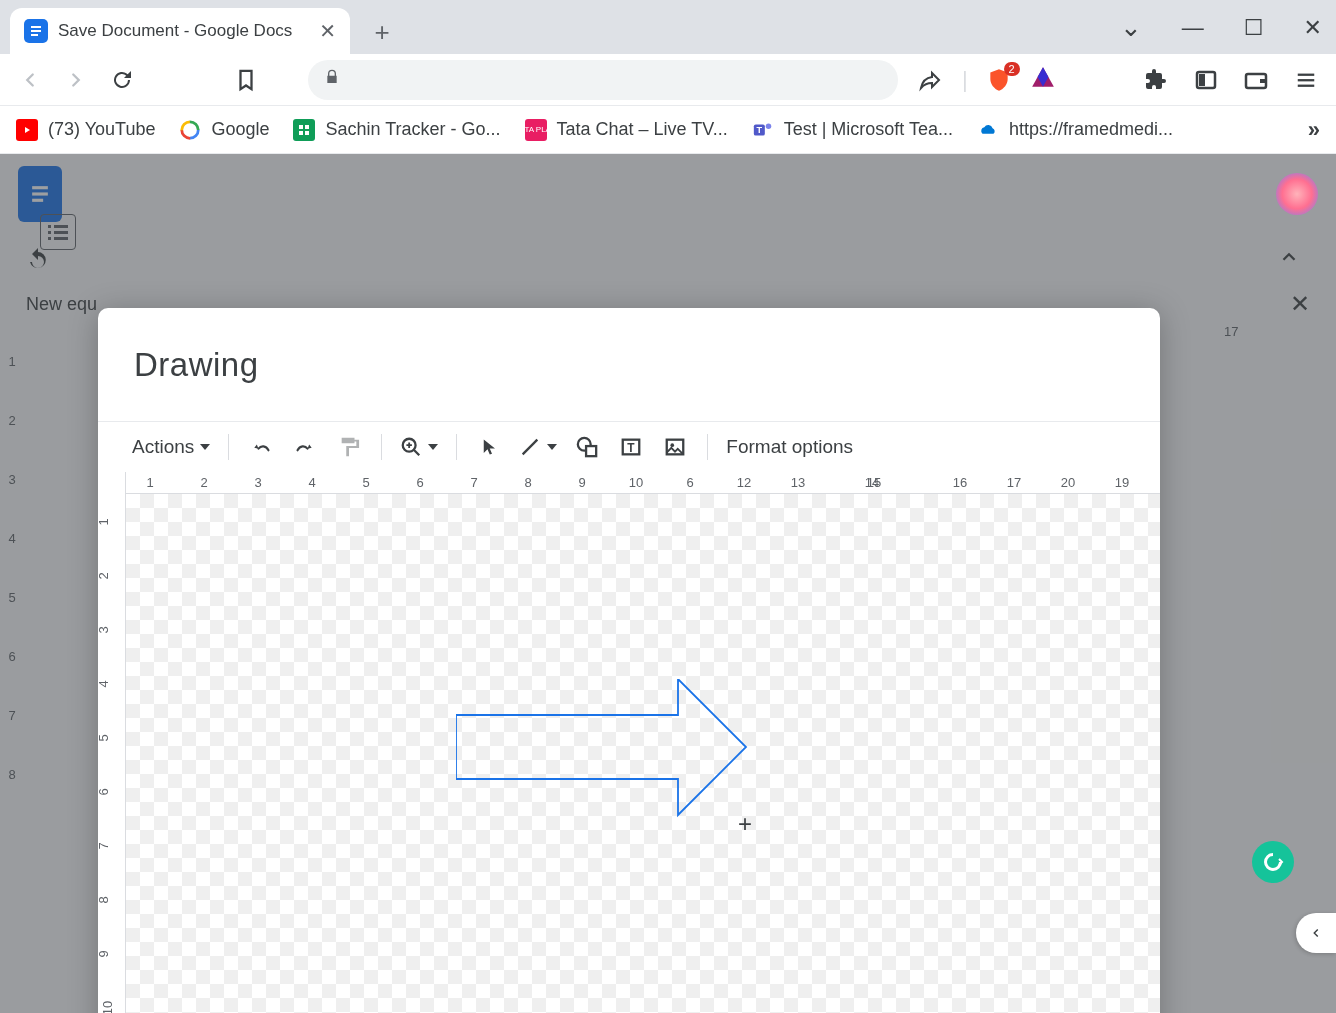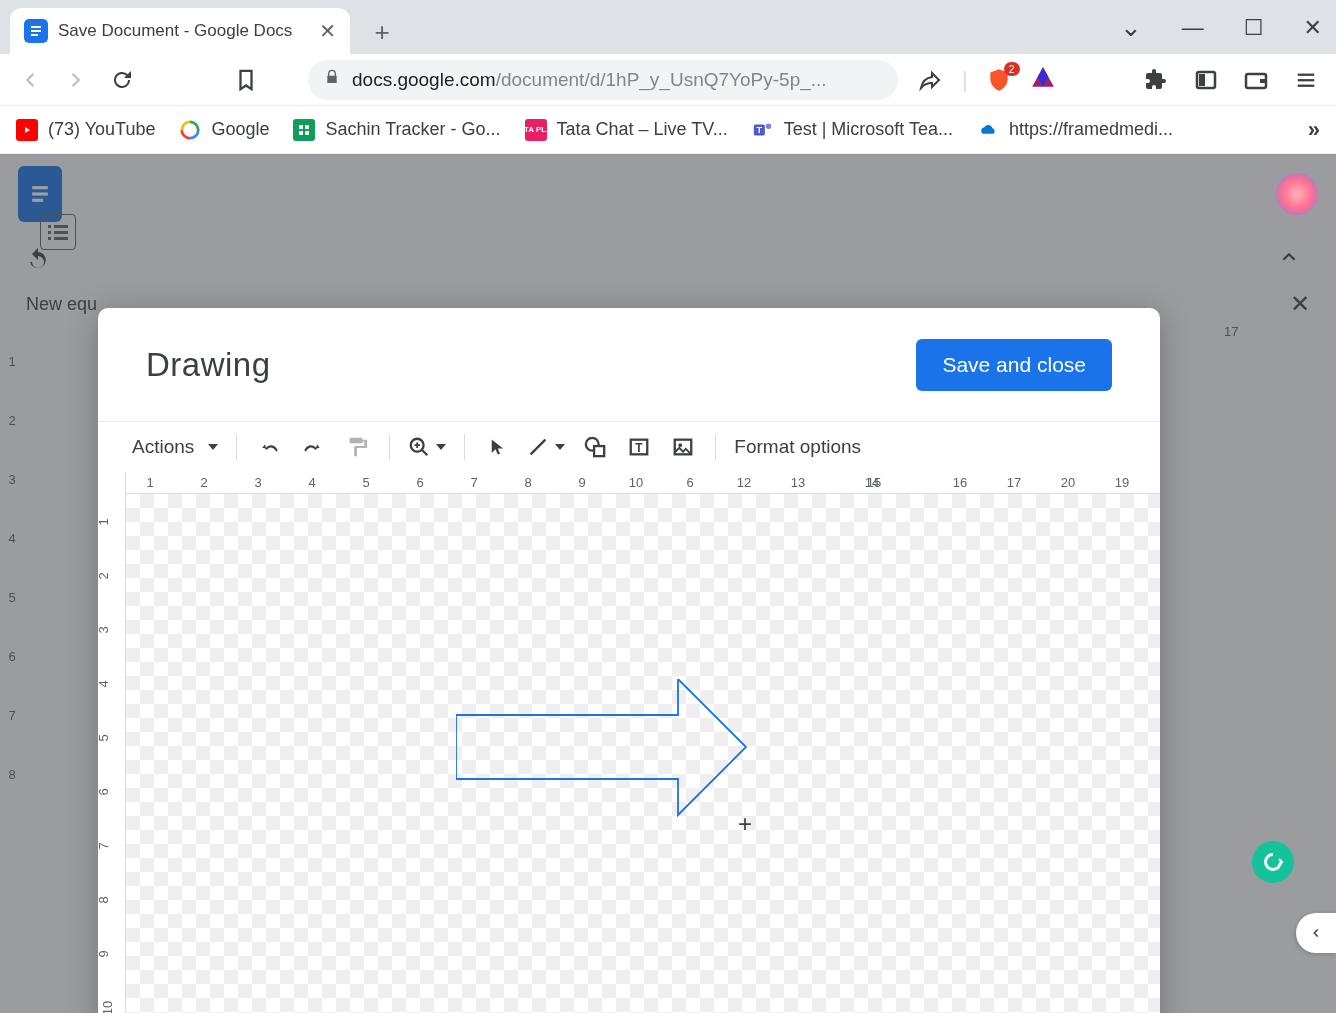--- a/index.html
+++ b/index.html
@@ -27,21 +27,21 @@
   .addr-right { display: flex; align-items: center; gap: 22px; margin-left: auto; }
   .addr-right .icon-btn { width: 28px; height: 28px; display: flex; align-items: center; justify-content: center; }
   .brave-icon { width: 26px; height: 26px; position: relative; }
   .badge { position: absolute; top: -5px; right: -8px; background: #d93025; color: #fff; border-radius: 8px; font-size: 11px; padding: 1px 5px; }
   
   .bookmarks { height: 48px; background: #fff; display: flex; align-items: center; padding: 0 16px; gap: 24px; font-size: 18px; color: #3c4043; border-bottom: 1px solid #e8eaed; }
   .bm { display: flex; align-items: center; gap: 10px; white-space: nowrap; }
   .bm-icon { width: 22px; height: 22px; border-radius: 3px; display: flex; align-items: center; justify-content: center; flex-shrink: 0; }
   .bm-yt { background: #ff0000; }
   .bm-sheets { background: #0f9d58; }
-  .bm-tata { background: #e91e63; color: #fff; font-size: 8px; font-weight: bold; text-align: left; line-height: 1; }
+  .bm-tata { background: #e91e63; color: #fff; font-size: 8px; font-weight: normal; text-align: left; line-height: 1; }
   .bm-more { margin-left: auto; font-weight: bold; font-size: 22px; }
   
   
   .docs-app { position: relative; height: 859px; background: #f8f9fa; }
   .docs-overlay { position: absolute; inset: 0; background: rgba(60,64,67,0.5); z-index: 5; }
   .docs-header { height: 80px; display: flex; align-items: center; padding: 0 18px; }
   .docs-logo { width: 44px; height: 56px; background: #1a73e8; border-radius: 6px; display: flex; align-items: center; justify-content: center; }
   .docs-avatar { margin-left: auto; width: 42px; height: 42px; border-radius: 50%; background: radial-gradient(circle, #ffb3ba, #ff6f91, #6a82fb); position: relative; z-index: 20; }
   .docs-toolbar { height: 50px; display: flex; align-items: center; padding: 0 26px; gap: 14px; }
   .docs-tb2 { height: 40px; display: flex; align-items: center; padding: 0 26px; font-size: 18px; color: #3c4043; }
@@ -49,27 +49,27 @@
   .docs-chevron-up { margin-left: auto; position: relative; z-index: 20; padding-right: 10px; }
   .docs-rulerarea { display: flex; position: relative; }
   .doc-ruler-v { width: 24px; font-size: 13px; color: #5f6368; display: flex; flex-direction: column; align-items: center; gap: 44px; padding-top: 30px; }
   .doc-ruler-h { position: absolute; top: 0; left: 24px; right: 0; height: 22px; display: flex; font-size: 13px; color: #5f6368; gap: 58px; padding-left: 40px; }
   .doc-sidebar-btn { position: absolute; left: 40px; top: 60px; width: 36px; height: 36px; border: 1.5px solid #5f6368; border-radius: 4px; display: flex; align-items: center; justify-content: center; z-index: 3; }
   .grammarly { position: absolute; right: 42px; bottom: 130px; width: 42px; height: 42px; border-radius: 50%; background: #15c39a; z-index: 20; display: flex; align-items: center; justify-content: center; color: #fff; font-weight: bold; }
   .side-expand { position: absolute; right: 0; bottom: 60px; width: 40px; height: 40px; background: #fff; border-radius: 50% 0 0 50%; z-index: 20; display: flex; align-items: center; justify-content: center; box-shadow: -1px 1px 4px rgba(0,0,0,0.2); }
   
   
   .dialog { position: absolute; left: 98px; top: 154px; width: 1062px; height: 795px; background: #fff; border-radius: 10px; z-index: 10; box-shadow: 0 4px 30px rgba(0,0,0,0.25); overflow: hidden; display: flex; flex-direction: column; }
-  .dlg-header { height: 114px; display: flex; align-items: center; padding: 0 48px; border-bottom: 1px solid #e8eaed; }
+  .dlg-header { height: 114px; display: flex; align-items: center; padding: 0 36px; border-bottom: 1px solid #e8eaed; }
   .dlg-title { font-size: 33px; color: #3c4043; letter-spacing: 0.5px; }
   .dlg-save { margin-left: auto; background: #1a73e8; color: #fff; font-size: 21px; padding: 14px 26px; border: none; border-radius: 6px; font-weight: 500; }
   .dlg-toolbar { height: 50px; display: flex; align-items: center; padding: 0 30px; gap: 8px; color: #3c4043; }
   .dlg-tb-btn { height: 36px; min-width: 36px; display: flex; align-items: center; justify-content: center; padding: 0 4px; }
   .dlg-tb-sep { width: 1px; height: 26px; background: #dadce0; margin: 0 6px; }
-  .dlg-tb-text { font-size: 19px; display: flex; align-items: center; gap: 14px; }
+  .dlg-tb-text { font-size: 19px; display: flex; align-items: center; gap: 6px; }
   .dlg-canvas-wrap { flex: 1; display: flex; position: relative; }
   .dlg-ruler-h { position: absolute; left: 28px; right: 0; top: 0; height: 22px; background: #fff; border-bottom: 1px solid #dadce0; display: flex; align-items: center; font-size: 13px; color: #5f6368; overflow: hidden; }
   .dlg-ruler-h .tick { position: absolute; transform: translateX(-50%); }
   .dlg-ruler-v { width: 28px; background: #fff; border-right: 1px solid #dadce0; position: relative; }
   .dlg-ruler-v .tick { position: absolute; font-size: 13px; color: #5f6368; transform: translateY(-50%) rotate(-90deg); left: 2px; }
   .dlg-canvas { flex: 1; position: relative; margin-top: 22px;
     background-image:
       linear-gradient(45deg, #efefef 25%, transparent 25%),
       linear-gradient(-45deg, #efefef 25%, transparent 25%),
       linear-gradient(45deg, transparent 75%, #efefef 75%),
@@ -126,21 +126,20 @@
     <svg width="22" height="24" viewBox="0 0 24 24">
         <path d="M6 2h12v20l-6-4-6 4V2z" fill="none" stroke="#3c4043" stroke-width="2.5"></path>
       </svg>
   </div>
   <div class="url-box">
     <span class="lock">
       <svg width="16" height="18" viewBox="0 0 24 24">
           <path d="M6 10V7a6 6 0 0 1 12 0v3h1v11H5V10h1zm2 0h8V7a4 4 0 0 0-8 0v3z" fill="#5f6368"></path>
         </svg>
     </span>
-    <span><span class="url-domain">docs.google.com</span><span class="url-path">/document/d/1hP_y_UsnQ7YoPy-5p_...</span></span>
   </div>
   <div class="nav-btn active">
     <svg width="24" height="24" viewBox="0 0 24 24">
         <path d="M14 9V5l7 7-7 7v-4c-5 0-8 1.5-11 5 1-5 3-10 11-11z" fill="none" stroke="#3c4043" stroke-width="2"></path>
       </svg>
   </div>
   <span style="color:#dadce0;font-size:22px">|</span>
   <div class="brave-icon">
     <svg width="26" height="26" viewBox="0 0 24 24">
         <path d="M12 2l8 3v6c0 5-3.5 9-8 11-4.5-2-8-6-8-11V5l8-3z" fill="#fb542b"></path>
@@ -298,21 +297,20 @@
   </div>
   <div class="side-expand">
     <svg width="14" height="20" viewBox="0 0 24 24">
         <path d="M15 6l-6 6 6 6" fill="none" stroke="#3c4043" stroke-width="2.5"></path>
       </svg>
   </div>
 
   <div class="dialog">
     <div class="dlg-header">
       <span class="dlg-title">Drawing</span>
-      <button class="dlg-save">Save and close</button>
     </div>
     <div class="dlg-toolbar">
       <div class="dlg-tb-text dlg-tb-btn">
         <span>Actions</span>
         <svg width="10" height="6" viewBox="0 0 10 6">
             <path d="M0 0l5 6 5-6z" fill="#3c4043"></path>
           </svg>
       </div>
       <div class="dlg-tb-sep"></div>
       <div class="dlg-tb-btn">

